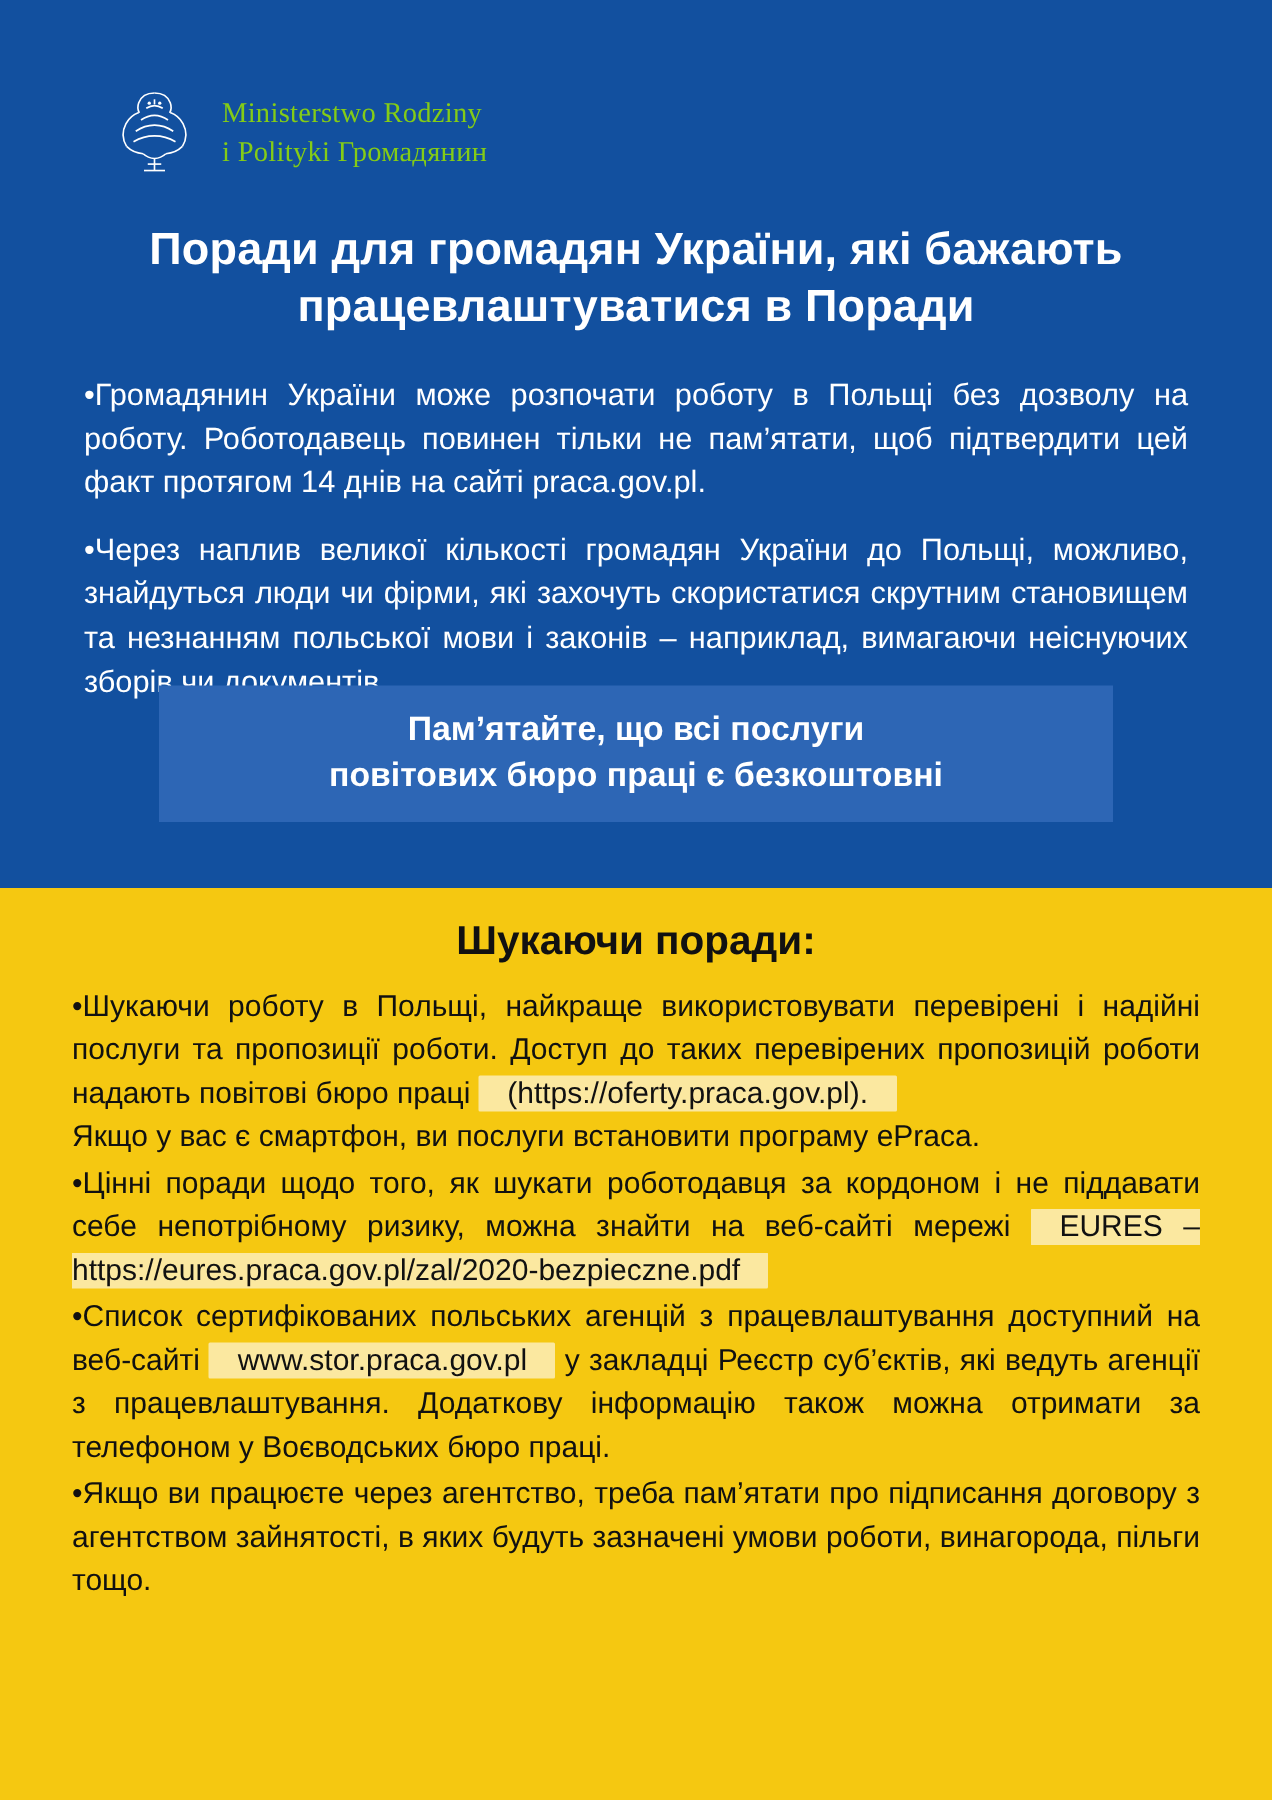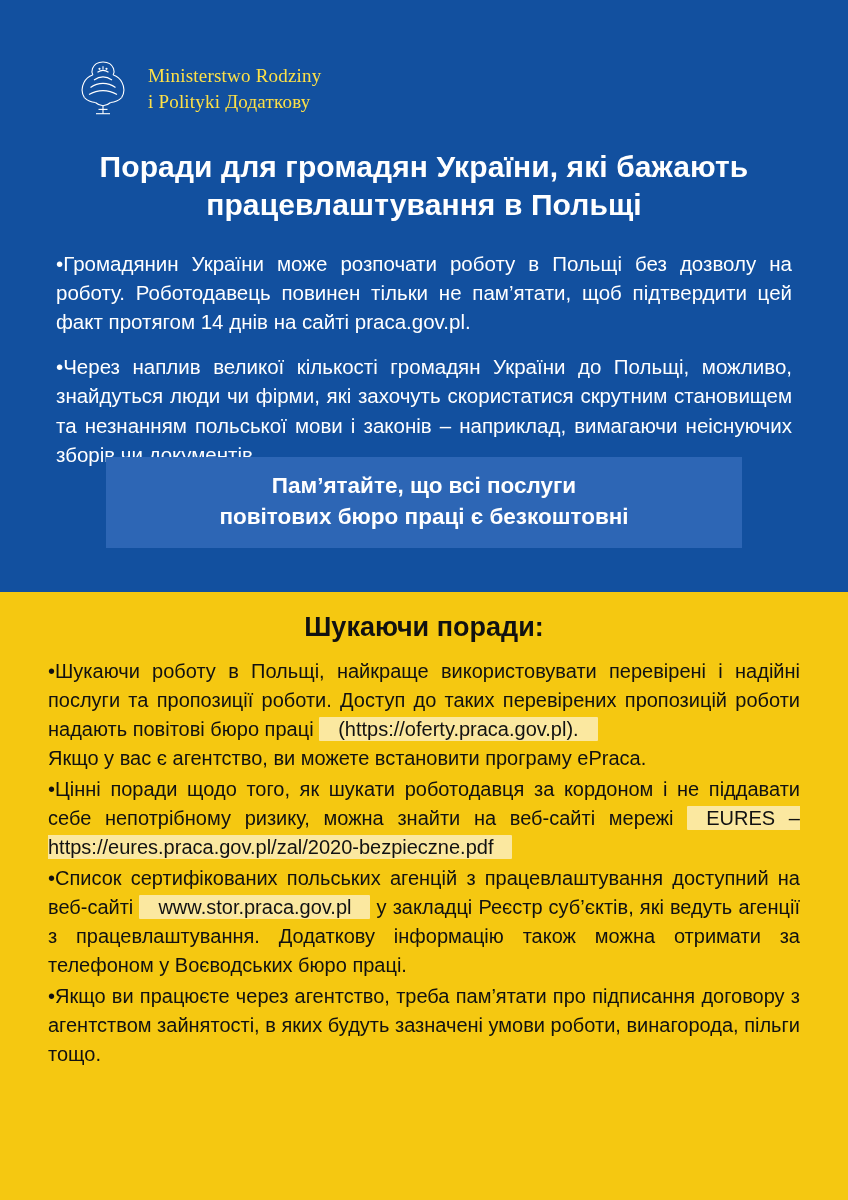--- a/index.html
+++ b/index.html
@@ -40,21 +40,21 @@
   }
   .crest {
     width: 58px;
     height: 62px;
     flex: 0 0 auto;
   }
   .brand-text {
     font-family: "Liberation Serif", serif;
     font-size: 19px;
     line-height: 1.35;
-    color: #fde047;
+    color: #84cc16;
     letter-spacing: .2px;
   }
   .brand-text div { white-space: nowrap; }
 
   .main-title {
     text-align: center;
     font-size: 30px;
     font-weight: bold;
     line-height: 1.25;
     margin: 22px 0 26px 0;
@@ -141,45 +141,45 @@
             <path d="M16.5 29.5c4-2.8 8.2-4.1 12.5-4.1s8.5 1.3 12.5 4.1"></path>
             <path d="M15 36.5c4.4-2.6 9-3.9 14-3.9s9.6 1.3 14 3.9"></path>
             <circle cx="25.5" cy="10.8" r="1.1" fill="#ffffff" stroke="none"></circle>
             <circle cx="32.5" cy="10.8" r="1.1" fill="#ffffff" stroke="none"></circle>
             <path d="M29 8.2v3.4"></path>
           </g>
         </svg>
       </span>
       <span class="brand-text">
         <div>Ministerstwo Rodziny</div>
-        <div>i Polityki Додаткову</div>
+        <div>i Polityki Громадянин</div>
       </span>
     </div>
 
-    <h1 class="main-title">Поради для громадян України, які бажають працевлаштування в Польщі</h1>
+    <h1 class="main-title">Поради для громадян України, які бажають працевлаштуватися в Поради</h1>
 
     <p class="para">•Громадянин України може розпочати роботу в Польщі без дозволу на роботу. Роботодавець повинен тільки не пам’ятати, щоб підтвердити цей факт протягом 14 днів на сайті praca.gov.pl.</p>
     <p class="para">•Через наплив великої кількості громадян України до Польщі, можливо, знайдуться люди чи фірми, які захочуть скористатися скрутним становищем та незнанням польської мови і законів – наприклад, вимагаючи неіснуючих зборів чи документів.</p>
 
     <div class="highlight-box">
       <div>Пам’ятайте, що всі послуги</div>
       <div>повітових бюро праці є безкоштовні</div>
     </div>
   </section>
 
   <section class="yellow-section">
     <h2 class="yellow-title">Шукаючи поради:</h2>
 
     <p class="y-para tight">
       <span>•Шукаючи роботу в Польщі, найкраще використовувати перевірені і надійні послуги та пропозиції роботи. Доступ до таких перевірених пропозицій роботи надають повітові бюро праці</span>
       <span class="mark nowrap">(https://oferty.praca.gov.pl).</span>
     </p>
 
     <p class="y-para">
-      <span>Якщо у вас є агентство, ви можете встановити програму </span><span class="bold">ePraca</span><span>.</span>
+      <span>Якщо у вас є смартфон, ви послуги встановити програму </span><span class="bold">ePraca</span><span>.</span>
     </p>
 
     <p class="y-para">
       <span>•Цінні поради щодо того, як шукати роботодавця за кордоном і не піддавати себе непотрібному ризику, можна знайти на веб-сайті мережі </span><span class="mark">EURES – https://eures.praca.gov.pl/zal/2020-bezpieczne.pdf</span>
     </p>
 
     <p class="y-para">
       <span>•Список сертифікованих польських агенцій з працевлаштування доступний на веб-сайті </span><span class="mark nowrap">www.stor.praca.gov.pl</span><span> у закладці Реєстр суб’єктів, які ведуть агенції з працевлаштування. Додаткову інформацію також можна отримати за телефоном у Воєводських бюро праці.</span>
     </p>
 

